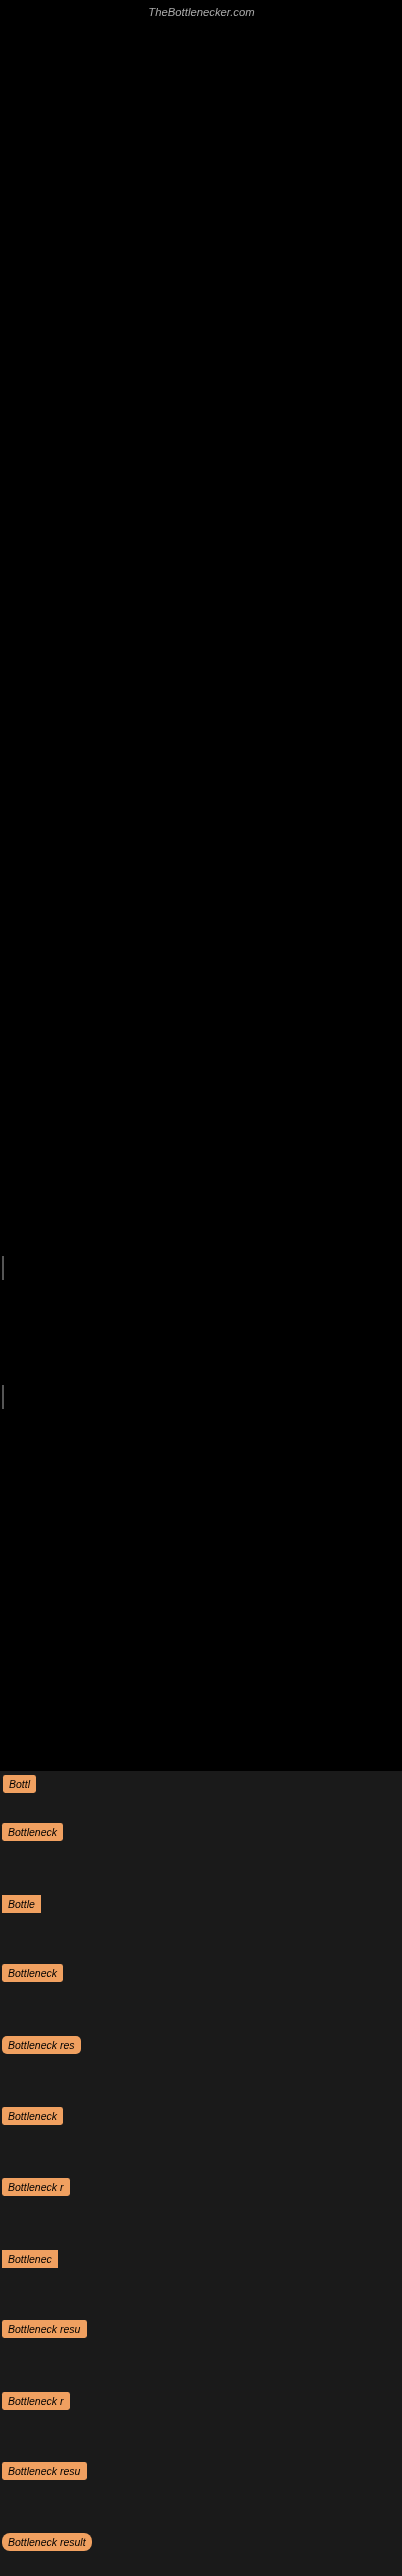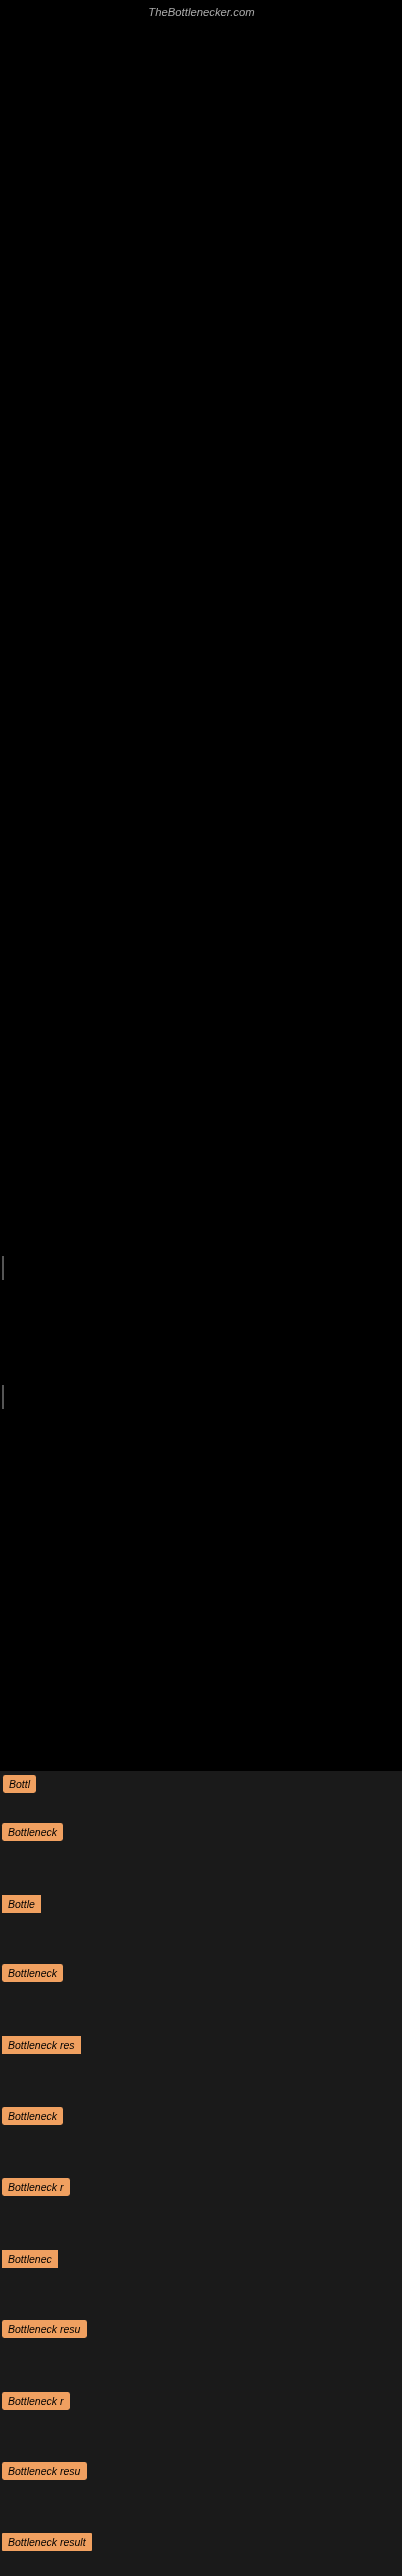--- a/index.html
+++ b/index.html
@@ -63,21 +63,21 @@
 
 <div class="cursor-line-1"></div>
 <div class="cursor-line-2"></div>
 
 <div id="bottleneck-container"></div>
 
 <div style="position: absolute; top: 1775px; left: 1px;"><span style="display: inline-block; background-color: rgb(240, 160, 96); color: rgb(0, 0, 0); font-size: 10.5px; font-weight: 500; padding: 3.2px 6.4px; border-radius: 2.4px; margin-left: 1.6px;">Bottl</span></div>
 <div style="position: absolute; top: 1823px; left: 0px;"><span style="display: inline-block; background-color: rgb(240, 160, 96); color: rgb(0, 0, 0); font-size: 10.5px; font-weight: 500; padding: 3.2px 6.4px; border-radius: 2.4px; margin-left: 1.6px;">Bottleneck</span></div>
 <div style="position: absolute; top: 1895px; left: 0px;"><span style="display: inline-block; background-color: rgb(240, 160, 96); color: rgb(0, 0, 0); font-size: 10.5px; font-weight: 500; padding: 3.2px 6.4px; border-radius: 0; margin-left: 1.6px;">Bottle</span></div>
 <div style="position: absolute; top: 1964px; left: 0px;"><span style="display: inline-block; background-color: rgb(240, 160, 96); color: rgb(0, 0, 0); font-size: 10.5px; font-weight: 500; padding: 3.2px 6.4px; border-radius: 2.4px; margin-left: 1.6px;">Bottleneck</span></div>
-<div style="position: absolute; top: 2036px; left: 0px;"><span style="display: inline-block; background-color: rgb(240, 160, 96); color: rgb(0, 0, 0); font-size: 10.5px; font-weight: 500; padding: 3.2px 6.4px; border-radius: 0; margin-left: 1.6px;">Bottleneck res</span></div>
+<div style="position: absolute; top: 2036px; left: 0px;"><span style="display: inline-block; background-color: rgb(240, 160, 96); color: rgb(0, 0, 0); font-size: 10.5px; font-weight: 500; padding: 3.2px 6.4px; border-radius: 5px; margin-left: 1.6px;">Bottleneck res</span></div>
 <div style="position: absolute; top: 2107px; left: 0px;"><span style="display: inline-block; background-color: rgb(240, 160, 96); color: rgb(0, 0, 0); font-size: 10.5px; font-weight: 500; padding: 3.2px 6.4px; border-radius: 2.4px; margin-left: 1.6px;">Bottleneck</span></div>
 <div style="position: absolute; top: 2178px; left: 0px;"><span style="display: inline-block; background-color: rgb(240, 160, 96); color: rgb(0, 0, 0); font-size: 10.5px; font-weight: 500; padding: 3.2px 6.4px; border-radius: 2.4px; margin-left: 1.6px;">Bottleneck r</span></div>
 <div style="position: absolute; top: 2250px; left: 0px;"><span style="display: inline-block; background-color: rgb(240, 160, 96); color: rgb(0, 0, 0); font-size: 10.5px; font-weight: 500; padding: 3.2px 6.4px; border-radius: 0; margin-left: 1.6px;">Bottlenec</span></div>
 <div style="position: absolute; top: 2320px; left: 0px;"><span style="display: inline-block; background-color: rgb(240, 160, 96); color: rgb(0, 0, 0); font-size: 10.5px; font-weight: 500; padding: 3.2px 6.4px; border-radius: 2.4px; margin-left: 1.6px;">Bottleneck resu</span></div>
 <div style="position: absolute; top: 2392px; left: 0px;"><span style="display: inline-block; background-color: rgb(240, 160, 96); color: rgb(0, 0, 0); font-size: 10.5px; font-weight: 500; padding: 3.2px 6.4px; border-radius: 2.4px; margin-left: 1.6px;">Bottleneck r</span></div>
 <div style="position: absolute; top: 2462px; left: 0px;"><span style="display: inline-block; background-color: rgb(240, 160, 96); color: rgb(0, 0, 0); font-size: 10.5px; font-weight: 500; padding: 3.2px 6.4px; border-radius: 2.4px; margin-left: 1.6px;">Bottleneck resu</span></div>
-<div style="position: absolute; top: 2533px; left: 0px;"><span style="display: inline-block; background-color: rgb(240, 160, 96); color: rgb(0, 0, 0); font-size: 10.5px; font-weight: 500; padding: 3.2px 6.4px; border-radius: 1px; margin-left: 1.6px;">Bottleneck result</span></div>
+<div style="position: absolute; top: 2533px; left: 0px;"><span style="display: inline-block; background-color: rgb(240, 160, 96); color: rgb(0, 0, 0); font-size: 10.5px; font-weight: 500; padding: 3.2px 6.4px; border-radius: 8px; margin-left: 1.6px;">Bottleneck result</span></div>
 
 
 </body></html>

